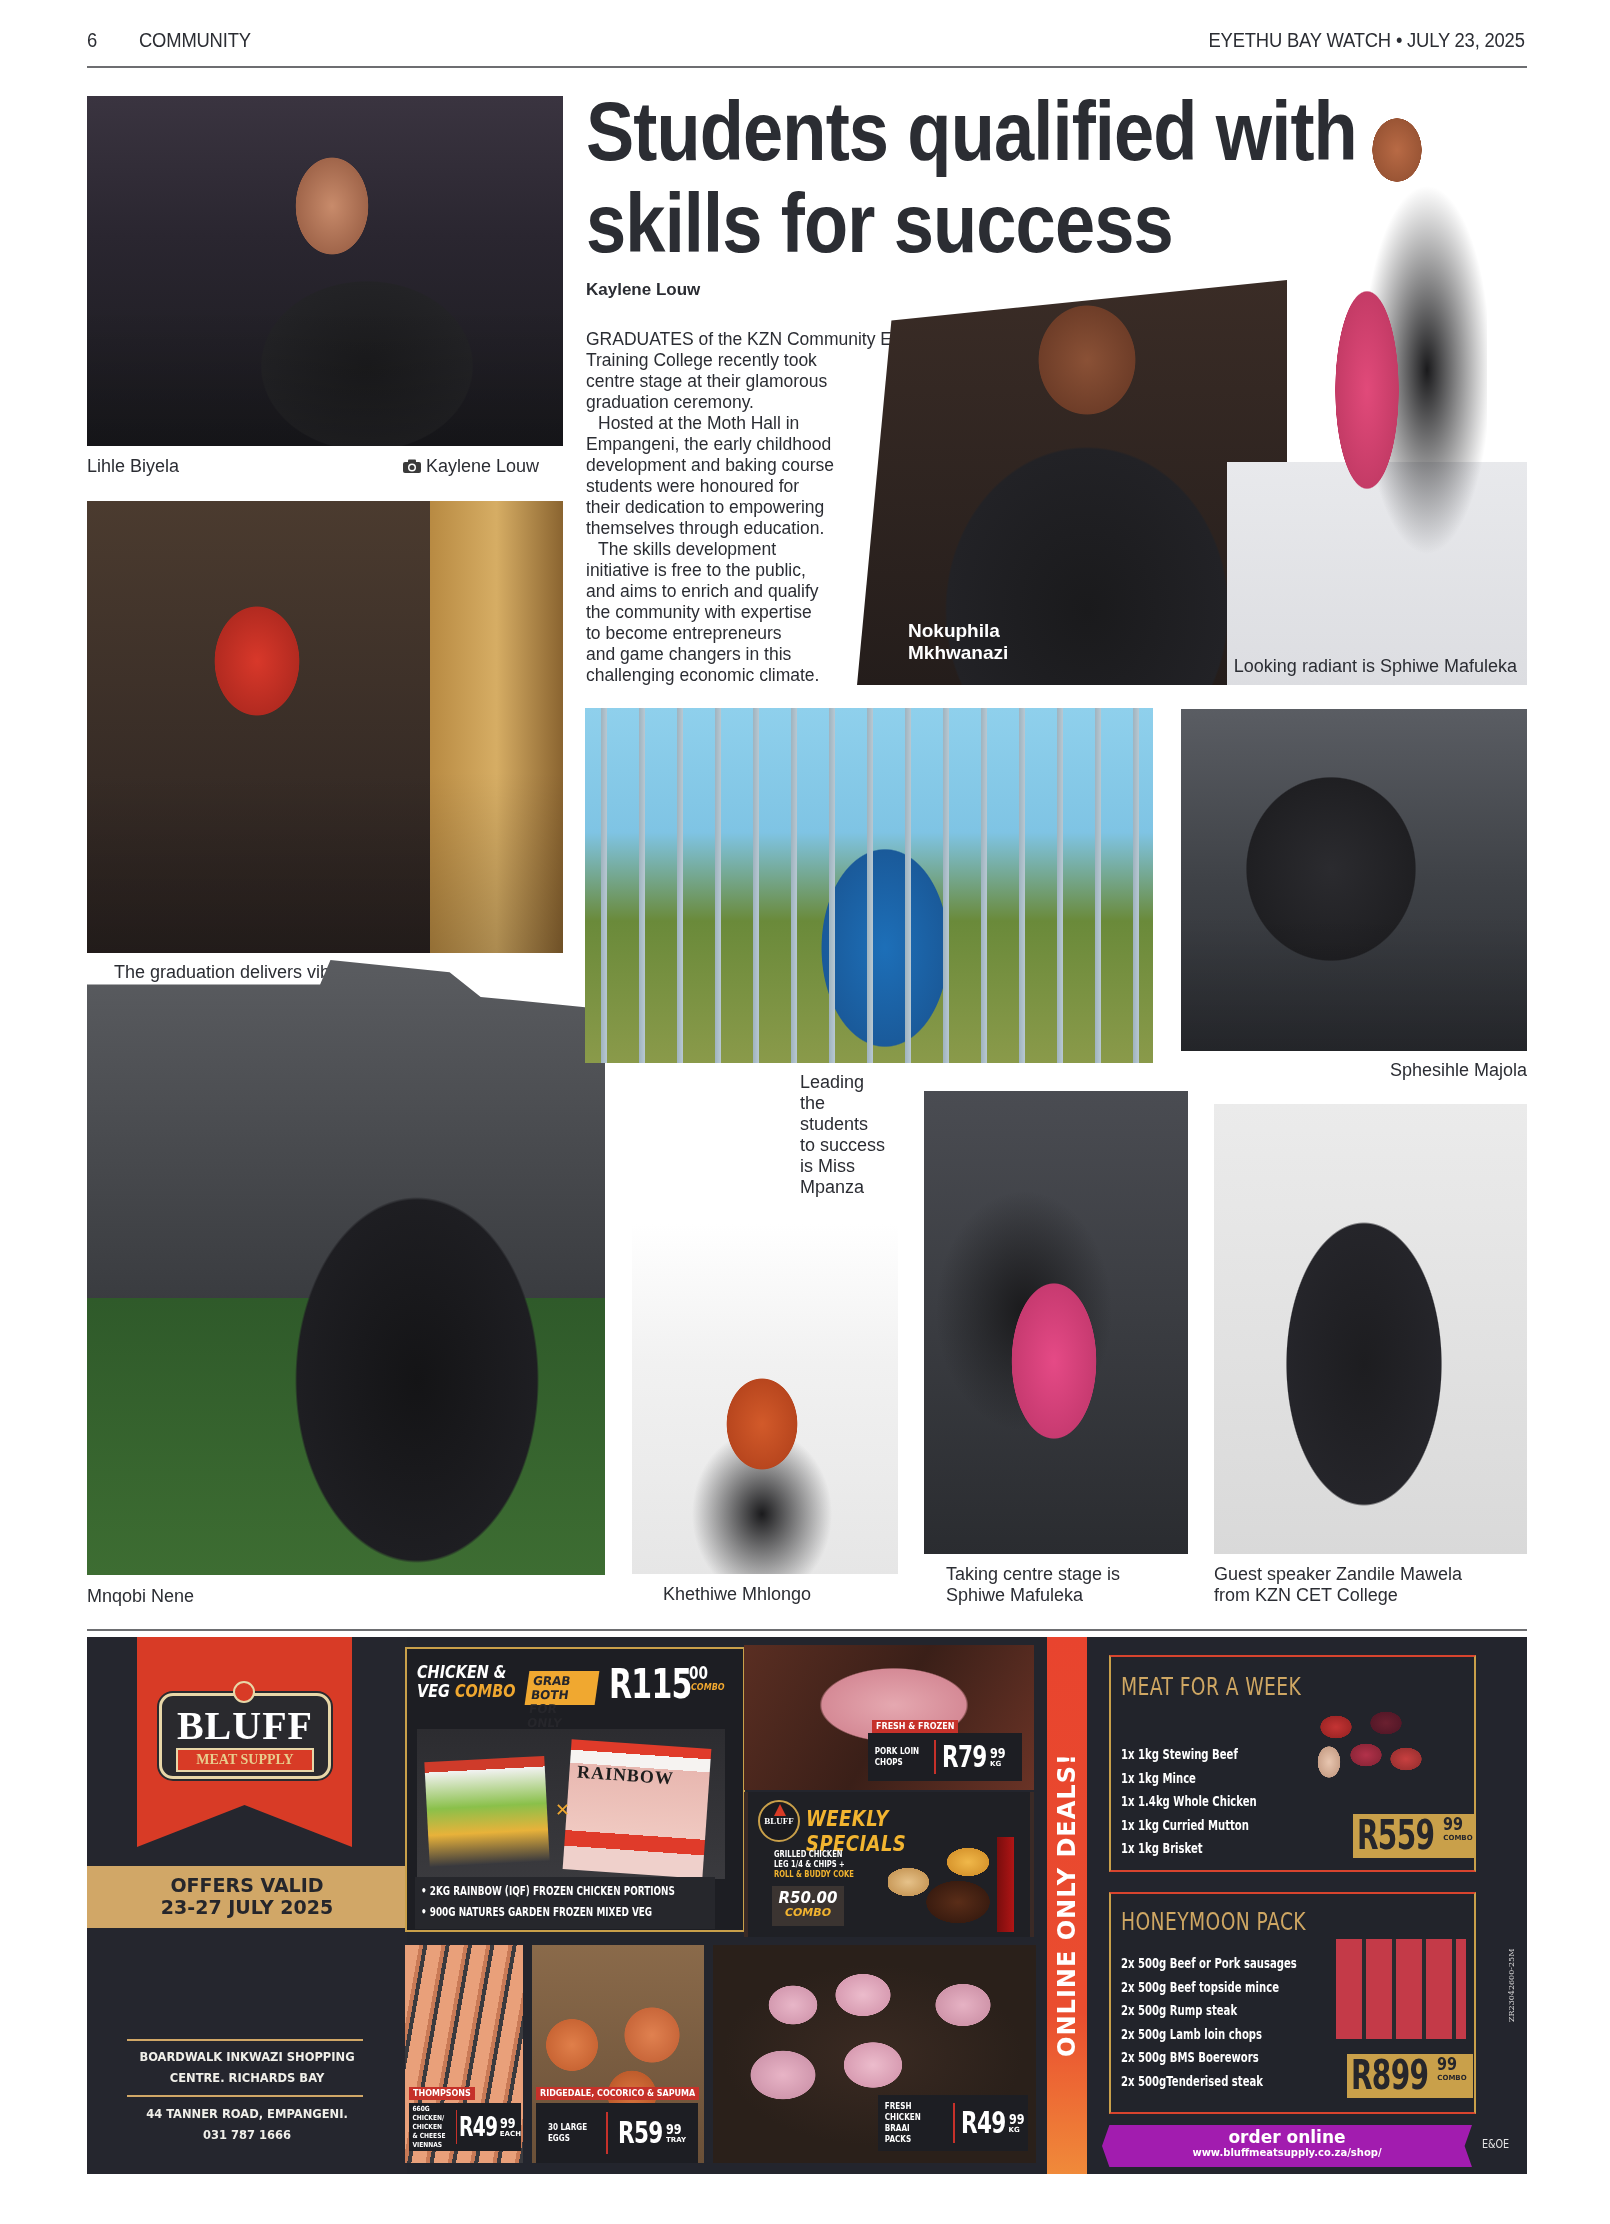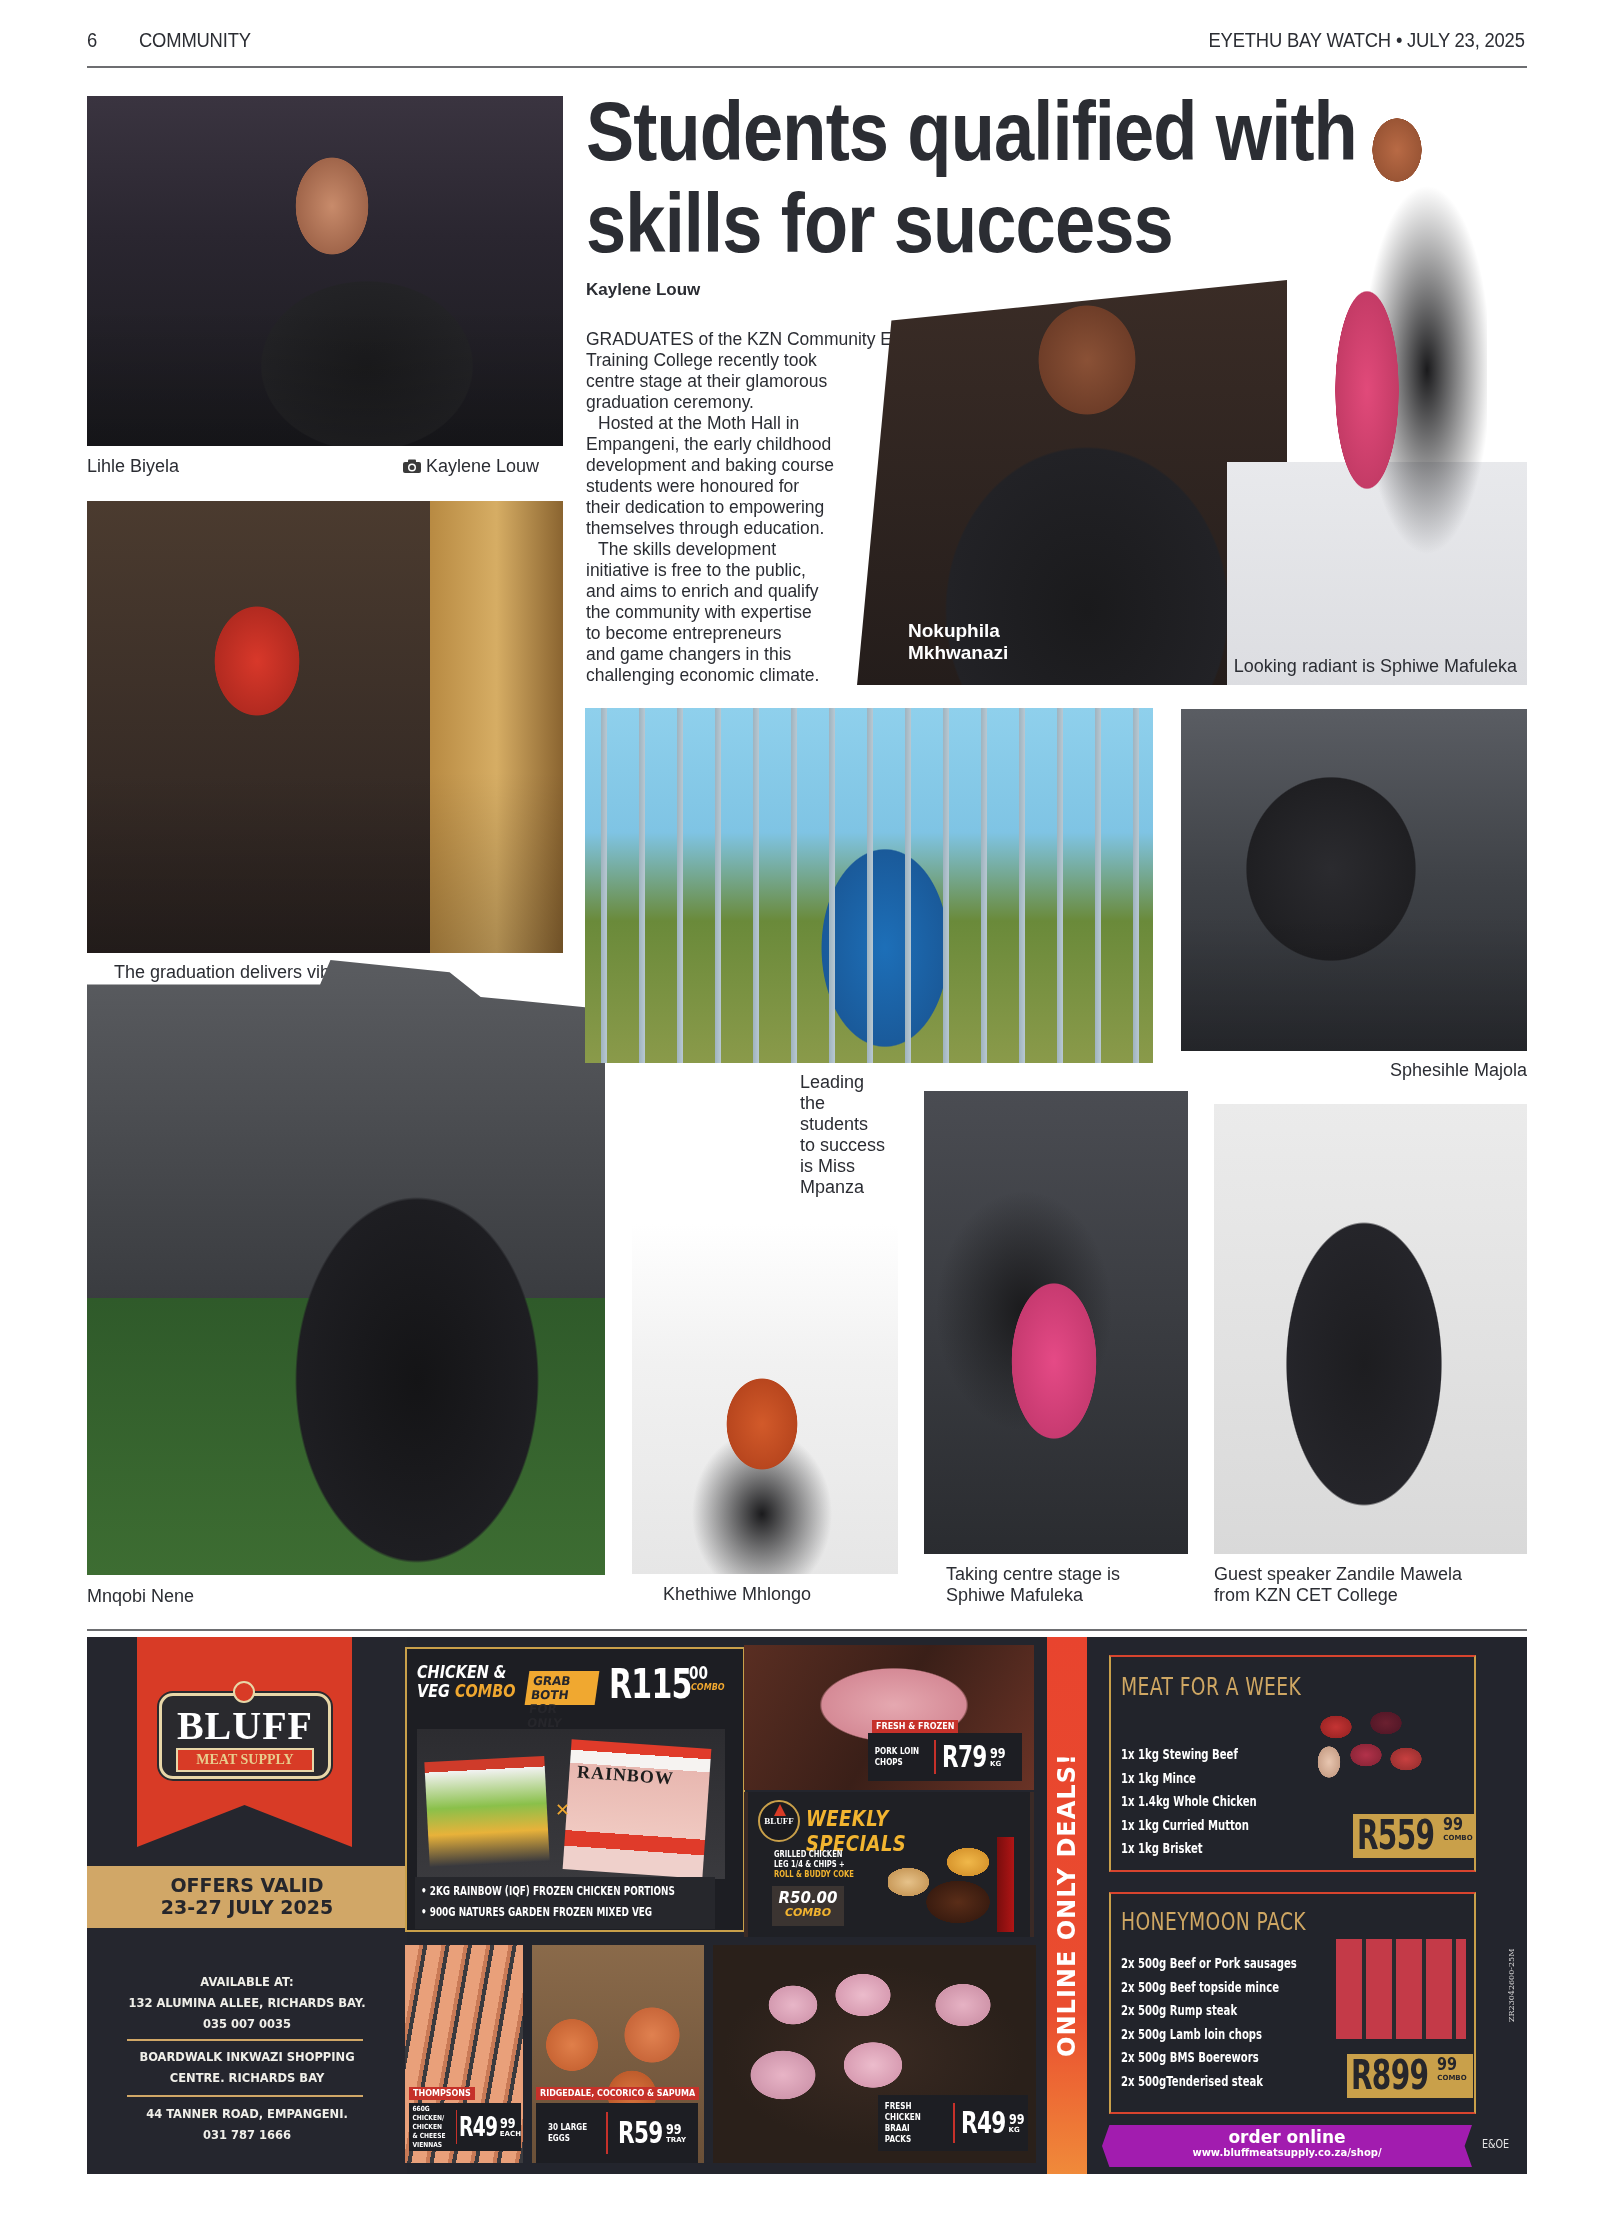--- a/index.html
+++ b/index.html
@@ -244,25 +244,20 @@
     <div class="ribbon"></div>
     <div class="logo-box">
       <div class="logo-bluff">BLUFF</div>
       <div class="logo-meat">MEAT SUPPLY</div>
     </div>
     <div class="logo-badge" style="left:146px; top:44px;"></div>
     <div class="offers-band">
       <div style="padding-top:8px;">OFFERS VALID</div>
       <div>23-27 JULY 2025</div>
     </div>
-    <div class="addr" style="top:335px;">
-      <div>AVAILABLE AT:</div>
-      <div>132 ALUMINA ALLEE, RICHARDS BAY.</div>
-      <div>035 007 0035</div>
-    </div>
     <div class="addr-rule" style="top:402px;"></div>
     <div class="addr" style="top:410px;">
       <div>BOARDWALK INKWAZI SHOPPING</div>
       <div>CENTRE. RICHARDS BAY</div>
     </div>
     <div class="addr-rule" style="top:458px;"></div>
     <div class="addr" style="top:467px;">
       <div>44  TANNER ROAD, EMPANGENI.</div>
       <div>031 787 1666</div>
     </div>

